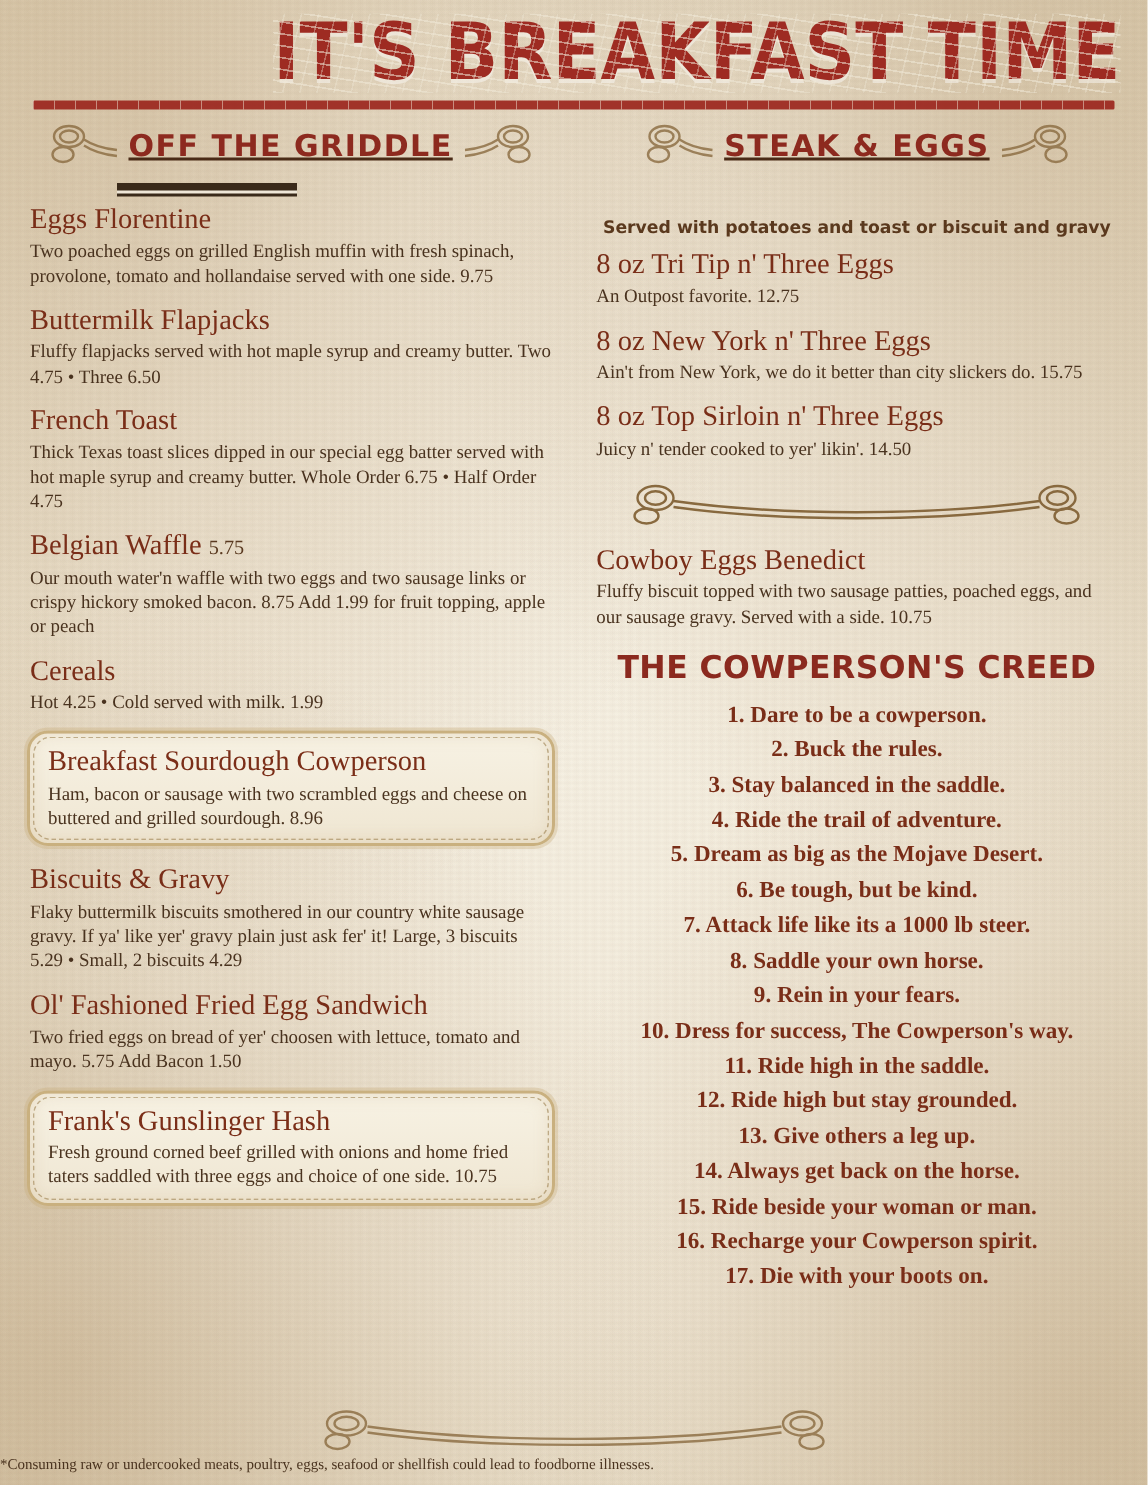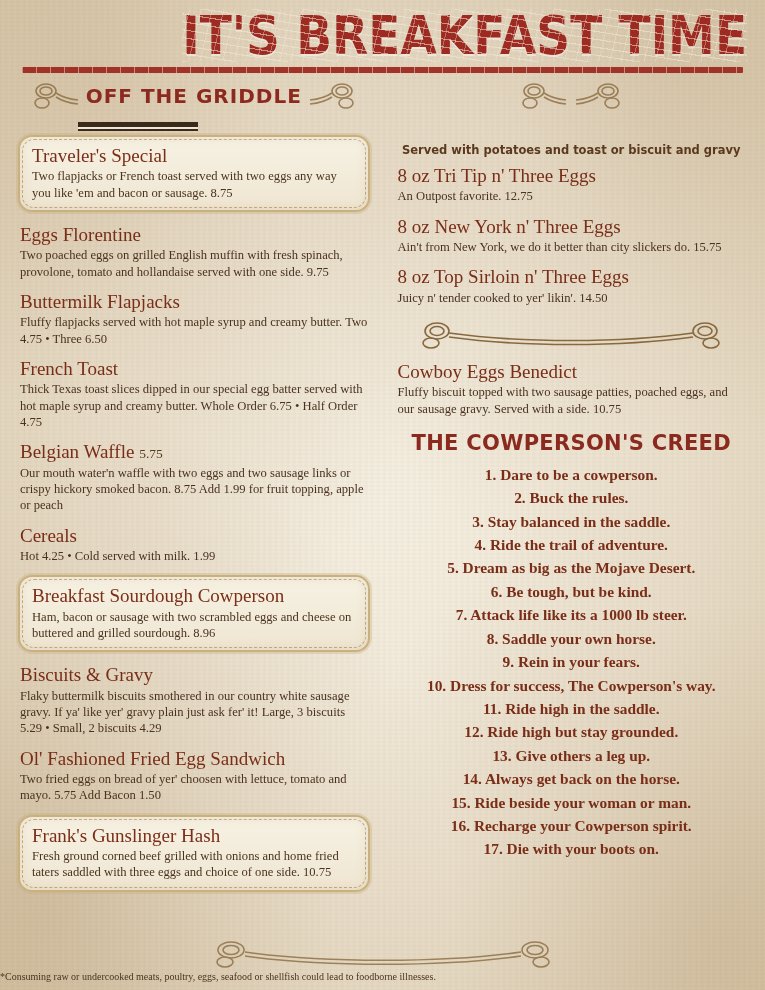--- a/index.html
+++ b/index.html
@@ -77,21 +77,21 @@
     text-align:center;
     font-family: "DejaVu Sans", sans-serif;
     font-weight: 900;
     font-size: 20px;
     letter-spacing: 1px;
     color: #8d2a1f;
     text-transform: uppercase;
     position: relative;
     margin: 2px 0 6px 0;
   }
-  .head-row { display:flex; align-items:center; justify-content:center; gap:6px; }
+  .head-row { display:flex; align-items:center; justify-content:center; gap:6px;text-decoration:underline; }
   .flourish { flex: 0 0 auto; opacity:.8; }
 
   .served-note {
     text-align:center;
     font-family:"DejaVu Sans", sans-serif;
     font-weight:700;
     font-size: 11.5px;
     color:#5c3a1e;
     margin: 26px 0 8px 0;
   }
@@ -214,24 +214,20 @@
               <path d="M24 14 C18 18, 12 20, 2 21"></path>
               <path d="M24 18 C18 22, 12 24, 2 25"></path>
               <ellipse cx="38" cy="24" rx="7" ry="5"></ellipse>
             </g>
           </svg>
         </span>
       </div>
 
       <div><span class="strike-block"></span></div>
 
-      <div class="framed">
-        <div class="item-name">Traveler's Special</div>
-        <div class="item-desc">Two flapjacks or French toast served with two eggs any way you like 'em and bacon or sausage. 8.75</div>
-      </div>
 
       <div class="item">
         <div class="item-name">Eggs Florentine</div>
         <div class="item-desc">Two poached eggs on grilled English muffin with fresh spinach, provolone, tomato and hollandaise served with one side. 9.75</div>
       </div>
 
       <div class="item">
         <div class="item-name">Buttermilk Flapjacks</div>
         <div class="item-desc">Fluffy flapjacks served with hot maple syrup and creamy butter. Two 4.75 • Three 6.50</div>
       </div>
@@ -281,20 +277,21 @@
           <svg width="48" height="34" viewBox="0 0 48 34">
             <g fill="none" stroke="#8a6b40" stroke-width="1.6">
               <ellipse cx="14" cy="12" rx="10" ry="7"></ellipse>
               <ellipse cx="14" cy="12" rx="6" ry="4"></ellipse>
               <path d="M24 14 C30 18, 36 20, 46 21"></path>
               <path d="M24 18 C30 22, 36 24, 46 25"></path>
               <ellipse cx="10" cy="24" rx="7" ry="5"></ellipse>
             </g>
           </svg>
         </span>
+        <div class="col-head">STEAK &amp; EGGS</div>
         <span class="flourish">
           <svg width="48" height="34" viewBox="0 0 48 34">
             <g fill="none" stroke="#8a6b40" stroke-width="1.6">
               <ellipse cx="34" cy="12" rx="10" ry="7"></ellipse>
               <ellipse cx="34" cy="12" rx="6" ry="4"></ellipse>
               <path d="M24 14 C18 18, 12 20, 2 21"></path>
               <path d="M24 18 C18 22, 12 24, 2 25"></path>
               <ellipse cx="38" cy="24" rx="7" ry="5"></ellipse>
             </g>
           </svg>

